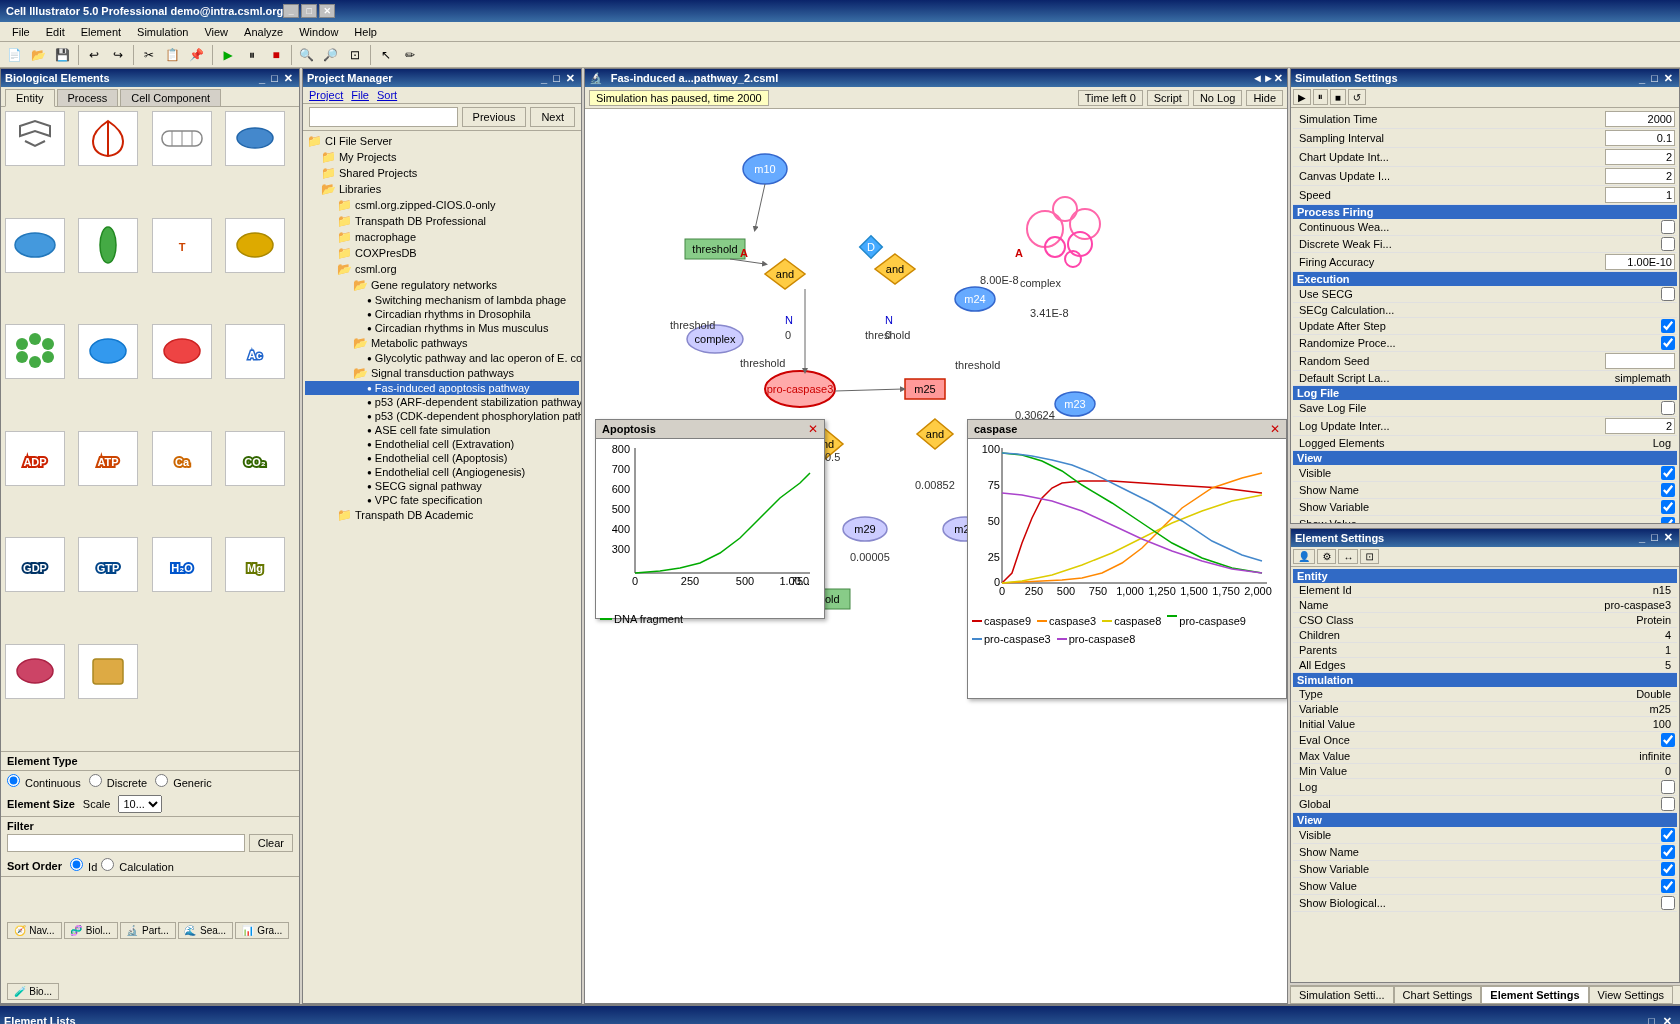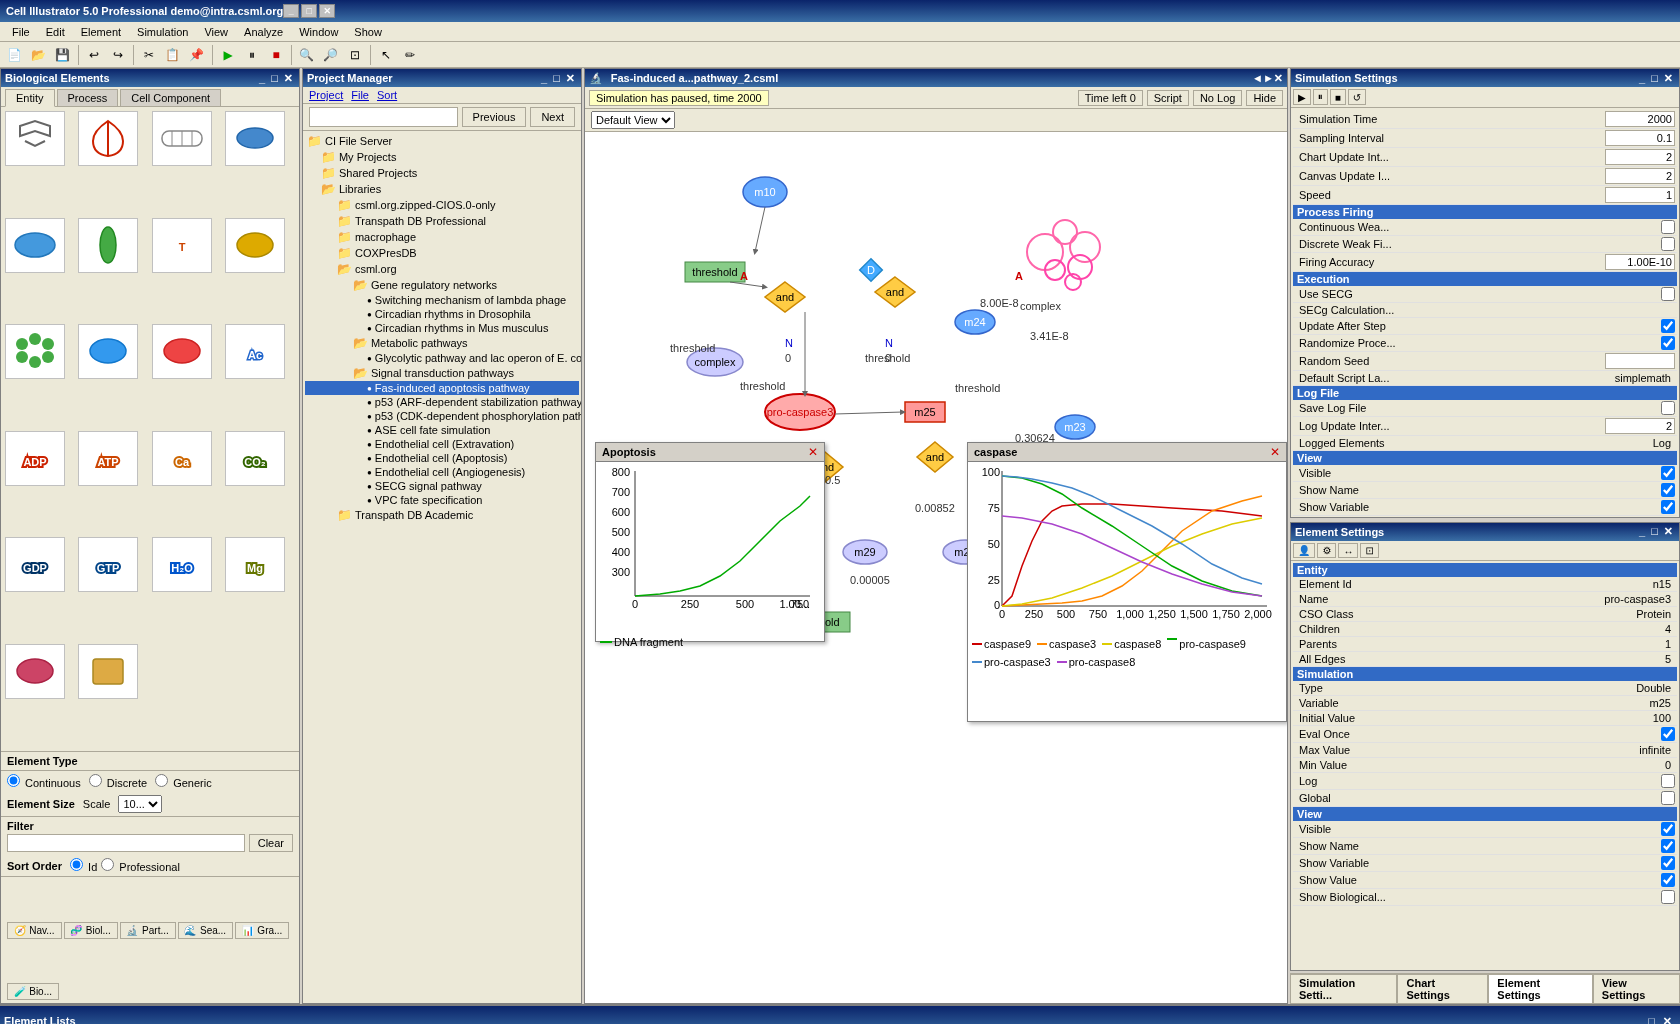--- a/index.html
+++ b/index.html
@@ -300,21 +300,20 @@
       display: flex;
       background: #ece9d8;
       border-top: 1px solid #aca899;
       flex-shrink: 0;
     }
     .right-panel-tab {
       padding: 2px 8px;
       border: 1px solid #aca899;
       cursor: pointer;
       font-size: 11px;
-      font-weight: bold;
     }
     .right-panel-tab.active { background: white; font-weight: bold; }
   </style>
 </head>
 <body>
 
 <div id="titlebar">
   <span>Cell Illustrator 5.0 Professional  demo@intra.csml.org</span>
   <div class="win-btns">
     <div class="win-btn">_</div>
@@ -324,21 +323,21 @@
 </div>
 
 <div id="menubar">
   <div class="menu-item">File</div>
   <div class="menu-item">Edit</div>
   <div class="menu-item">Element</div>
   <div class="menu-item">Simulation</div>
   <div class="menu-item">View</div>
   <div class="menu-item">Analyze</div>
   <div class="menu-item">Window</div>
-  <div class="menu-item">Show</div>
+  <div class="menu-item">Help</div>
 </div>
 
 <div id="toolbar">
   <div class="tb-btn">📄</div>
   <div class="tb-btn">📂</div>
   <div class="tb-btn">💾</div>
   <div class="tb-sep"></div>
   <div class="tb-btn">↩</div>
   <div class="tb-btn">↪</div>
   <div class="tb-sep"></div>
@@ -521,21 +520,21 @@
     <div class="filter-row">
       <div class="filter-label">Filter</div>
       <div class="filter-input-row">
         <input type="text" class="filter-input" style="">
         <button class="filter-btn">Clear</button>
       </div>
     </div>
     <div class="sort-row">
       <span class="sort-label">Sort Order</span>
       <label><input type="radio" name="sort" checked="" style=""> <span>Id</span></label>
-      <label><input type="radio" name="sort" style=""> <span>Professional</span></label>
+      <label><input type="radio" name="sort" style=""> <span>Calculation</span></label>
     </div>
     <div class="nav-btns">
       <button class="nav-btn">🧭 Nav...</button>
       <button class="nav-btn">🧬 Biol...</button>
       <button class="nav-btn">🔬 Part...</button>
       <button class="nav-btn">🌊 Sea...</button>
       <button class="nav-btn">📊 Gra...</button>
       <button class="nav-btn">🧪 Bio...</button>
     </div>
   </div>
@@ -676,25 +675,20 @@
       <span class="panel-btn">►</span>
       <span class="panel-btn">✕</span>
     </div>
     <div class="canvas-toolbar">
       <div class="sim-status">Simulation has paused, time 2000</div>
       <div style="flex:1;"></div>
       <button style="padding:1px 6px; border:1px solid #aca899; background:#ece9d8; font-size:11px;">Time left 0</button>
       <button style="padding:1px 6px; border:1px solid #aca899; background:#ece9d8; font-size:11px;">Script</button>
       <button style="padding:1px 6px; border:1px solid #aca899; background:#ece9d8; font-size:11px;">No Log</button>
       <button style="padding:1px 6px; border:1px solid #aca899; background:#ece9d8; font-size:11px;">Hide</button>
-    </div>
-    <div style="background:#ece9d8; padding:2px 6px; border-bottom:1px solid #aca899; font-size:11px; flex-shrink:0;">
-      <select style="font-size:11px; height:18px;">
-        <option>Default View</option>
-      </select>
     </div>
     <div class="canvas-content">
       
       <svg width="100%" height="100%" style="background:white;">
 
         <defs>
           <marker id="arrow" markerWidth="6" markerHeight="6" refX="3" refY="3" orient="auto">
             <path d="M0,0 L6,3 L0,6 Z" fill="#666"></path>
           </marker>
           <marker id="arrow-red" markerWidth="6" markerHeight="6" refX="3" refY="3" orient="auto">

